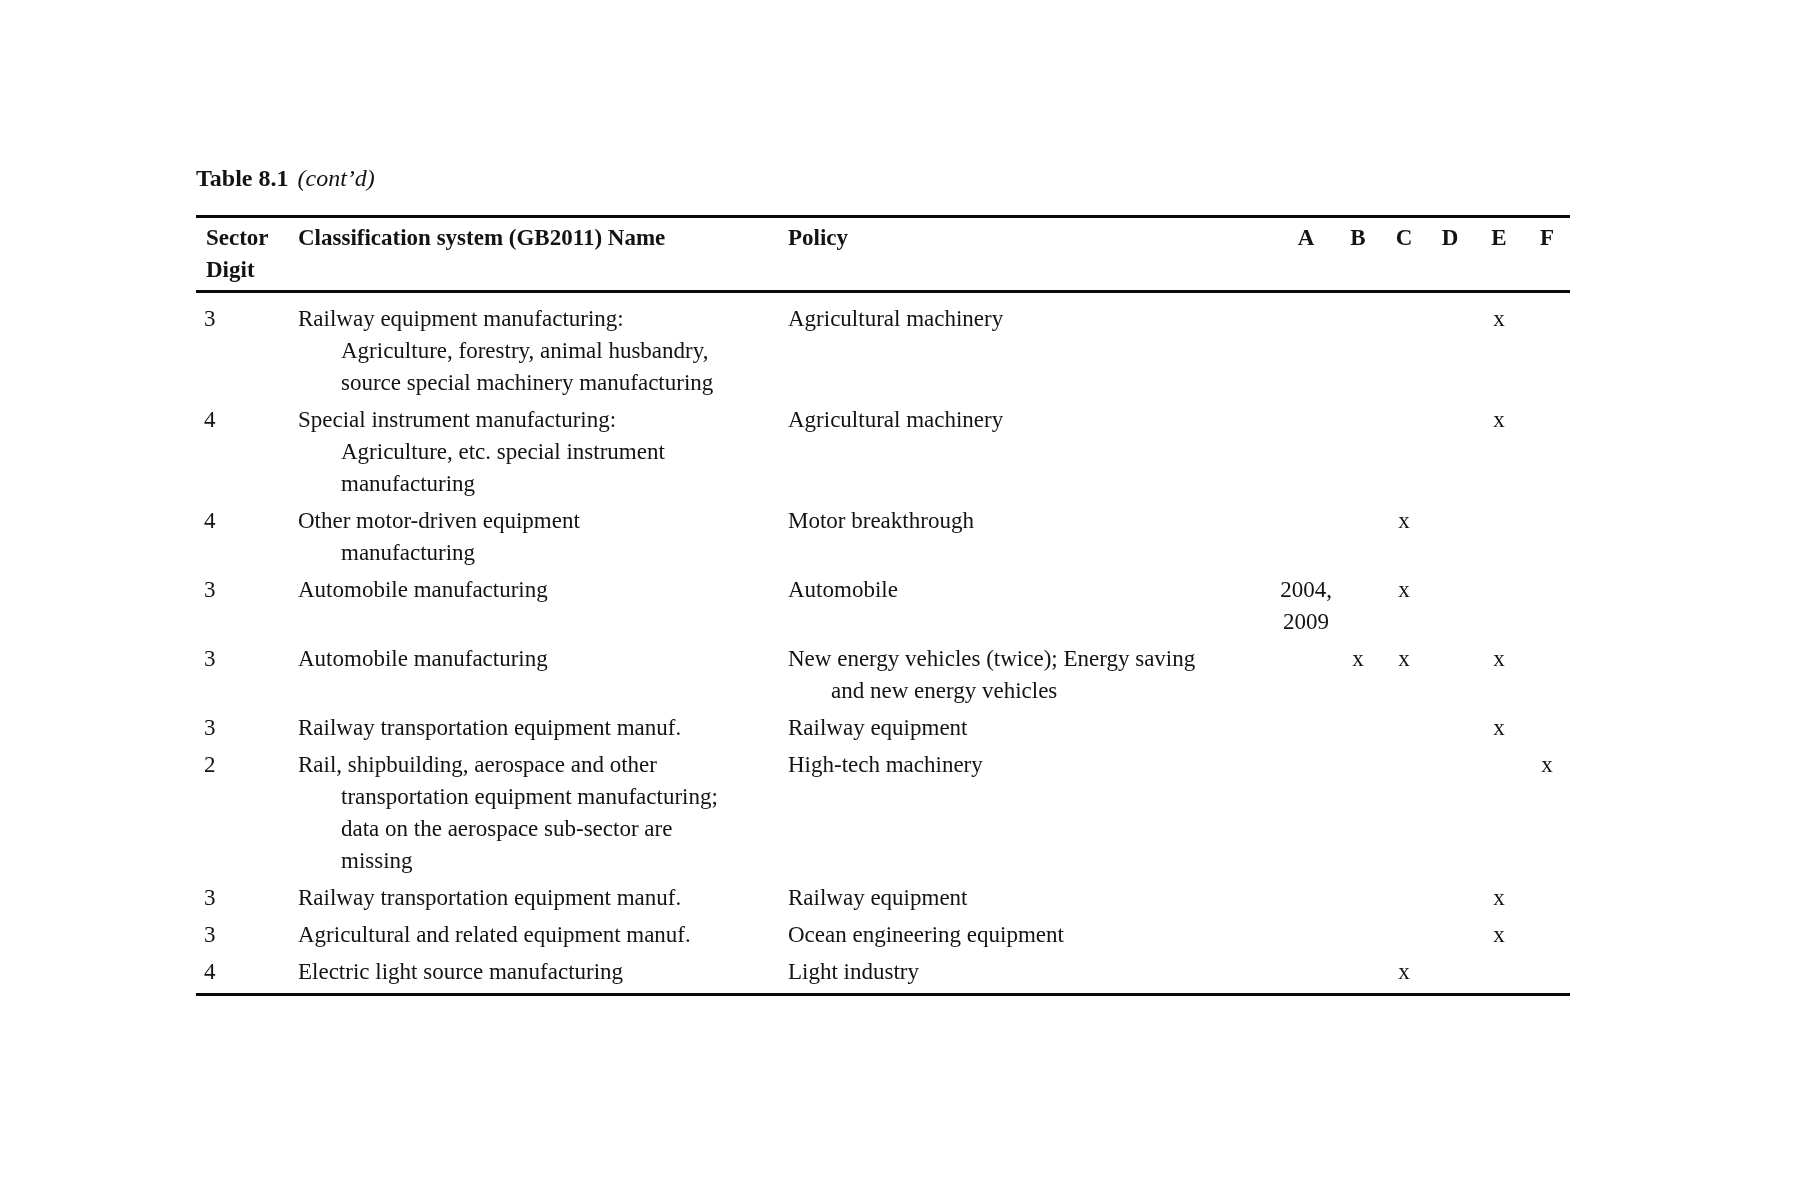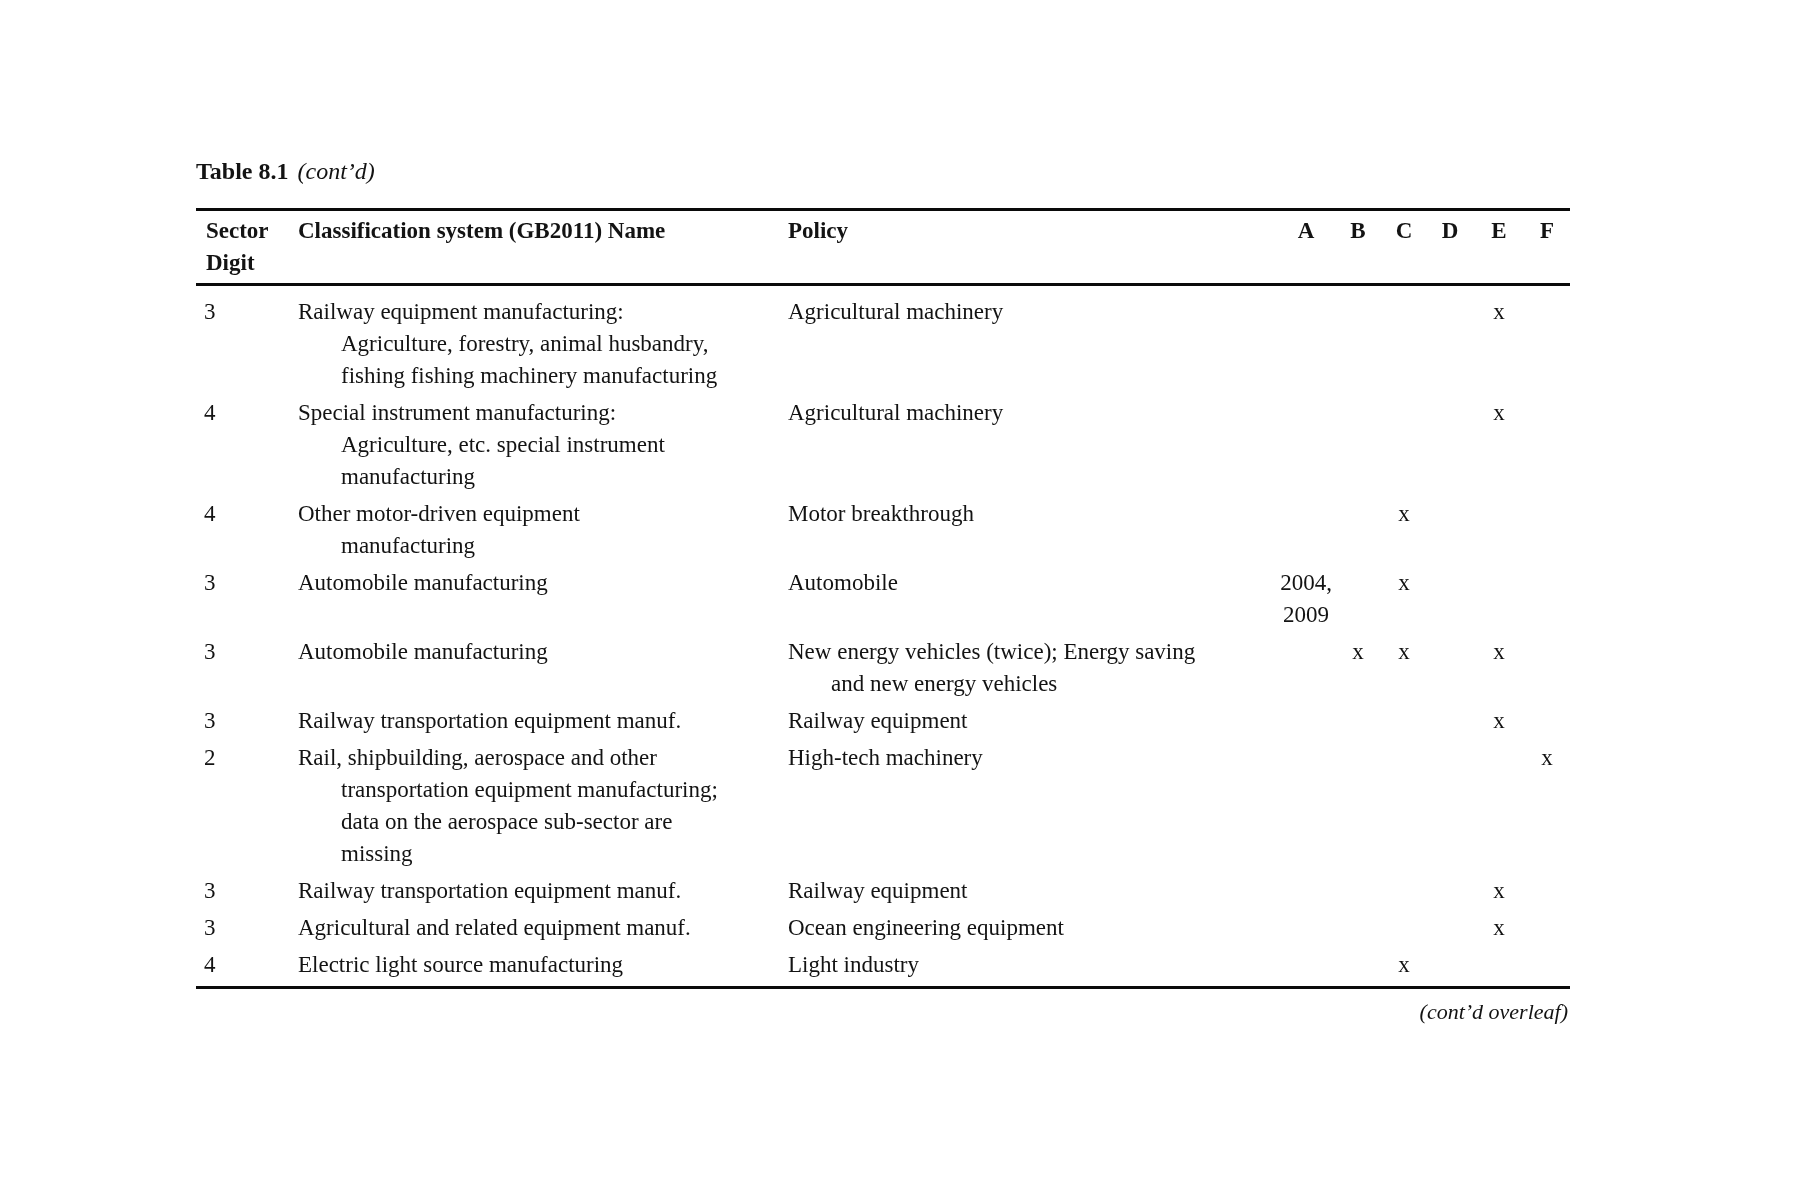--- a/index.html
+++ b/index.html
@@ -2,21 +2,21 @@
 <html><head>
 <meta charset="utf-8">
 <style>
   html,body{margin:0;padding:0;}
   body{
     width:1804px;height:1197px;position:relative;overflow:hidden;
     background:#ffffff;color:#131313;
     font-family:"Liberation Serif","DejaVu Serif",serif;
     -webkit-font-smoothing:antialiased;
   }
-  .content{position:absolute;left:196px;top:157px;width:1374px;}
+  .content{position:absolute;left:196px;top:164px;width:1374px;}
   .caption{font-size:24px;line-height:28px;margin-bottom:23px;}
   .b{font-weight:bold;}
   .i{font-style:italic;}
   .caption .i{margin-left:9px;}
   table{
     border-collapse:collapse;table-layout:fixed;width:1374px;
     border-top:3px solid #0a0a0a;border-bottom:3px solid #0a0a0a;
   }
   col.c-sector{width:102px;}
   col.c-name{width:490px;}
@@ -83,21 +83,21 @@
       </tr>
     </thead>
     <tbody>
         <tr>
           <td class="sector">
             <div class="line">3</div>
           </td>
           <td class="name">
             <div class="line">Railway equipment manufacturing:</div>
             <div class="line cont">Agriculture, forestry, animal husbandry,</div>
-            <div class="line cont">fishing fishing machinery manufacturing</div>
+            <div class="line cont">source special machinery manufacturing</div>
           </td>
           <td class="policy">
             <div class="line">Agricultural machinery</div>
           </td>
           <td class="mark"></td>
           <td class="mark"></td>
           <td class="mark"></td>
           <td class="mark"></td>
           <td class="mark">x</td>
           <td class="mark"></td>
@@ -261,17 +261,14 @@
           <td class="mark"></td>
           <td class="mark"></td>
           <td class="mark">x</td>
           <td class="mark"></td>
           <td class="mark"></td>
           <td class="mark"></td>
         </tr>
       </tbody>
   </table>
 
-  <div class="footnote">
-    <span class="i">(cont’d overleaf)</span>
-  </div>
 
 </div>
 
 </body></html>

